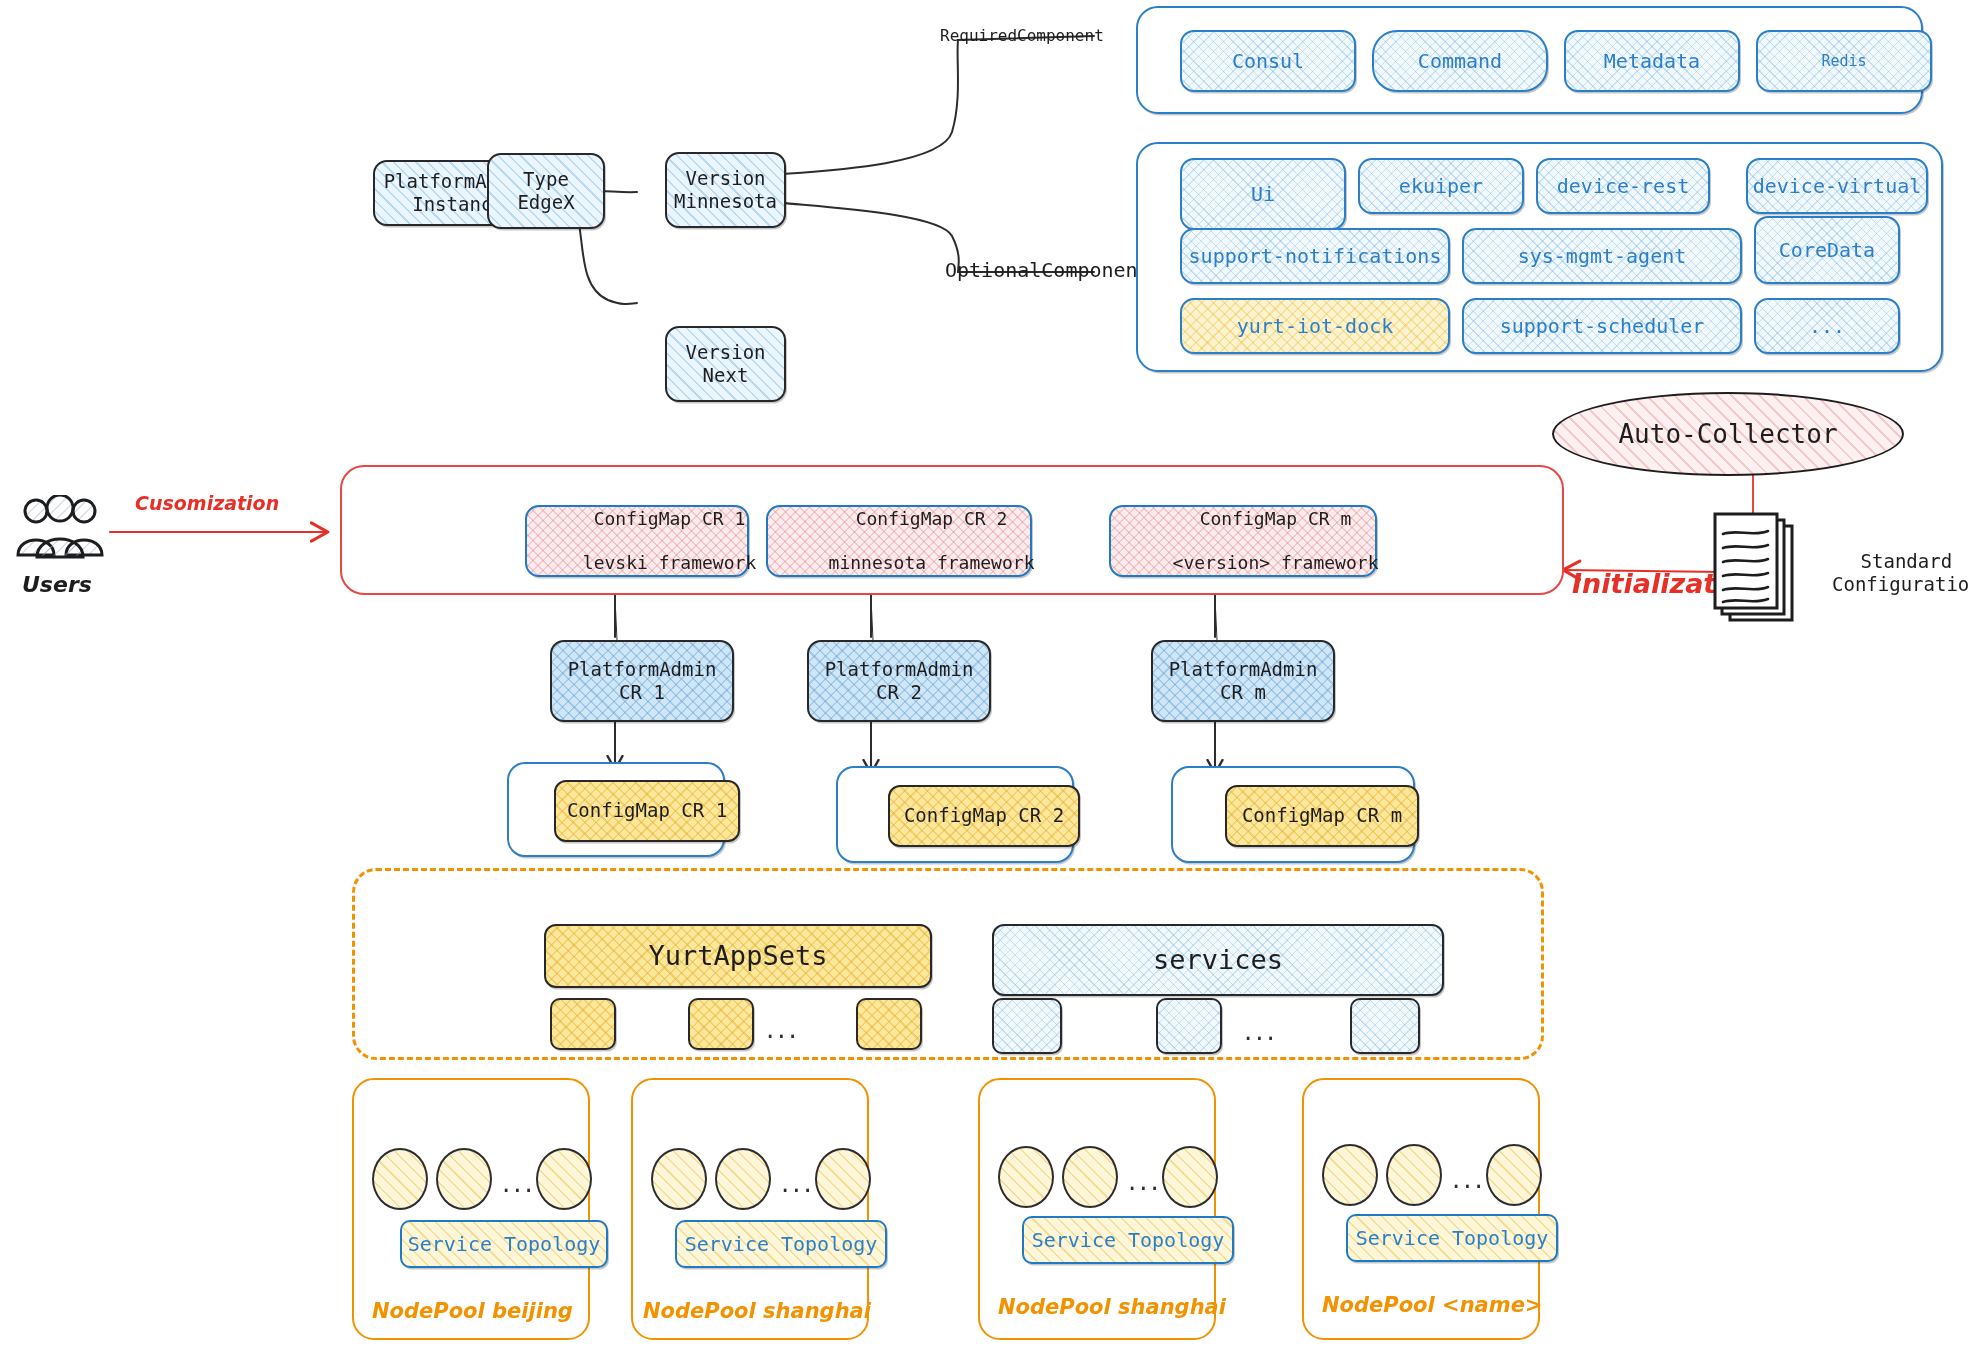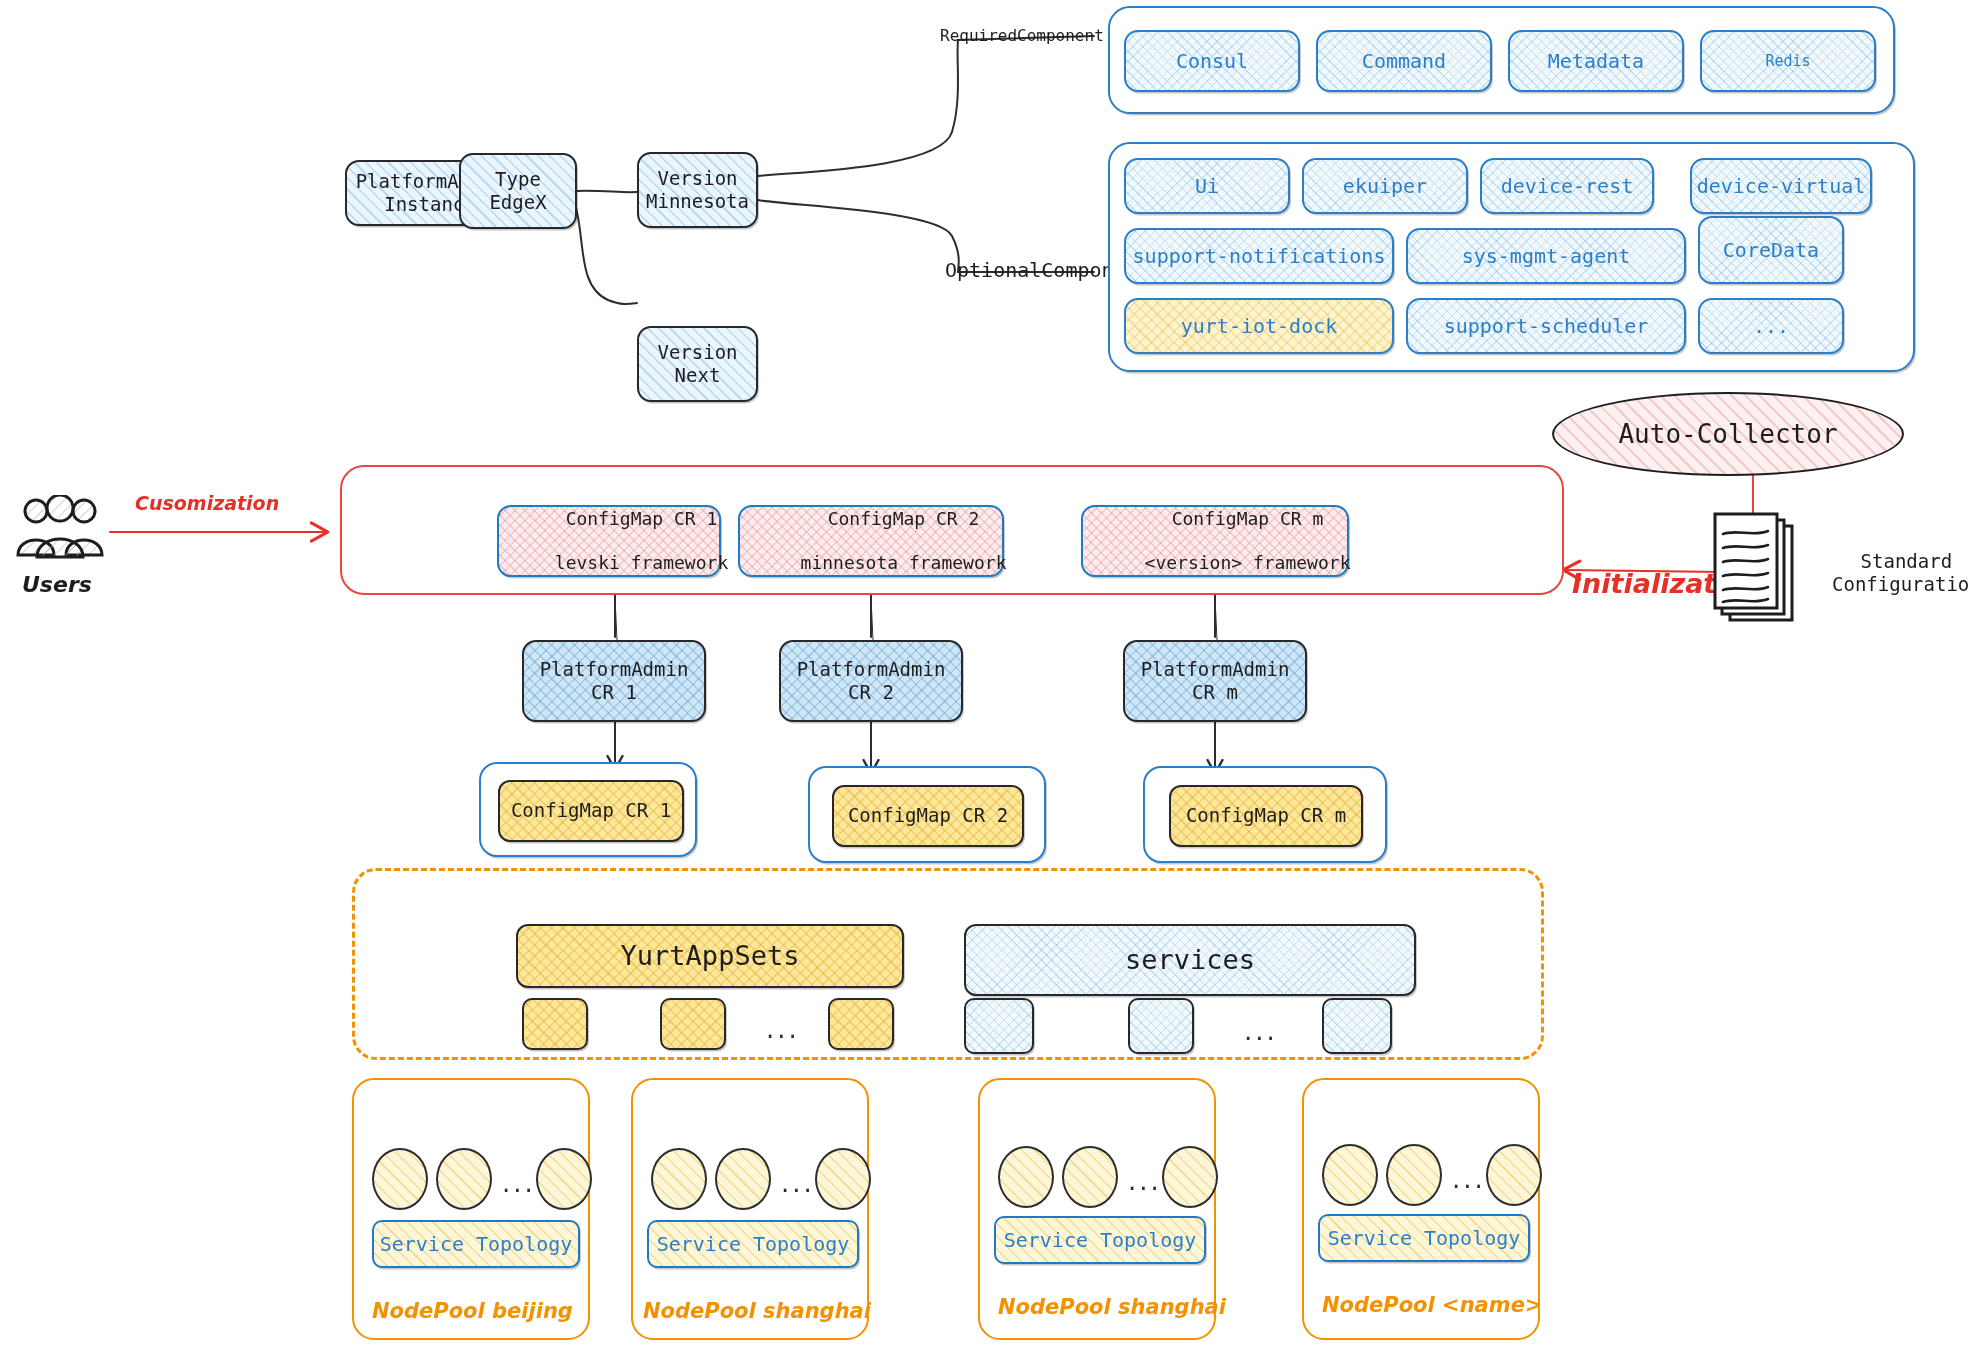--- a/index.html
+++ b/index.html
@@ -10,21 +10,21 @@
   #stage{position:absolute;left:0;top:0;width:1969px;height:1347px;}
 
   
   .node{
     position:absolute;box-sizing:border-box;
     display:flex;align-items:center;justify-content:center;text-align:center;
     white-space:pre;line-height:1.22;
     border-radius:14px;
   }
   
-  .sketch{ box-shadow:1.5px 2px 0 -0.5px rgba(0,0,0,.22); }
+  .sketch{ box-shadow:1.5px 2px 0 -0.5px rgba(0,0,0,.22);margin-left:28px; }
 
   
   .fill-blue{
     background-color:#f2f9fd;
     background-image:
       repeating-linear-gradient(45deg, rgba(86,160,222,.30) 0 1px, transparent 1px 7px),
       repeating-linear-gradient(-45deg, rgba(86,160,222,.26) 0 1px, transparent 1px 7px);
   }
   .fill-blue-strong{
     background-color:#cfe6f7;
@@ -159,28 +159,28 @@
 
   <div class="node sketch fill-blue-diag bd-black t-black mono" style="left:637px;top:326px;width:121px;height:76px;font-size:19px;">Version
 Next</div>
 
   <div class="lbl mono t-black" style="left:940px;top:26px;font-size:16px;">RequiredComponent</div>
 
   <div class="lbl mono t-black" style="left:945px;top:258px;font-size:20px;">OptionalComponent</div>
 
   <div class="group bd-blue sketch" style="left:1108px;top:6px;width:787px;height:108px;">
     <div class="node sketch fill-blue bd-blue t-blue mono" style="left:14px;top:22px;width:176px;height:62px;font-size:20px;">Consul</div>
-    <div class="node sketch fill-blue bd-blue t-blue mono" style="left:206px;top:22px;width:176px;height:62px;font-size:20px;">Command</div>
+    <div class="node sketch fill-blue bd-blue t-blue mono" style="left:206px;top:22px;width:176px;height:62px;font-size:20px;border-radius:25px;">Command</div>
     <div class="node sketch fill-blue bd-blue t-blue mono" style="left:398px;top:22px;width:176px;height:62px;font-size:20px;">Metadata</div>
     <div class="node sketch fill-blue bd-blue t-blue mono" style="left:590px;top:22px;width:176px;height:62px;font-size:15px;">Redis</div>
   </div>
 
   <div class="group bd-blue sketch" style="left:1108px;top:142px;width:807px;height:230px;">
 
-    <div class="node sketch fill-blue bd-blue t-blue mono" style="left:14px;top:14px;width:166px;height:56px;font-size:20px;">Ui</div>
+    <div class="node sketch fill-blue bd-blue t-blue mono" style="left:14px;top:14px;width:166px;height:72px;font-size:20px;">Ui</div>
     <div class="node sketch fill-blue bd-blue t-blue mono" style="left:192px;top:14px;width:166px;height:56px;font-size:20px;">ekuiper</div>
     <div class="node sketch fill-blue bd-blue t-blue mono" style="left:370px;top:14px;width:174px;height:56px;font-size:20px;">device-rest</div>
     <div class="node sketch fill-blue bd-blue t-blue mono" style="left:580px;top:14px;width:182px;height:56px;font-size:20px;">device-virtual</div>
 
     <div class="node sketch fill-blue bd-blue t-blue mono" style="left:14px;top:84px;width:270px;height:56px;font-size:20px;">support-notifications</div>
     <div class="node sketch fill-blue bd-blue t-blue mono" style="left:296px;top:84px;width:280px;height:56px;font-size:20px;">sys-mgmt-agent</div>
     <div class="node sketch fill-blue bd-blue t-blue mono" style="left:588px;top:72px;width:146px;height:68px;font-size:20px;">CoreData</div>
 
     <div class="node sketch fill-yellow bd-blue t-blue mono" style="left:14px;top:154px;width:270px;height:56px;font-size:20px;">yurt-iot-dock</div>
     <div class="node sketch fill-blue bd-blue t-blue mono" style="left:296px;top:154px;width:280px;height:56px;font-size:20px;">support-scheduler</div>

